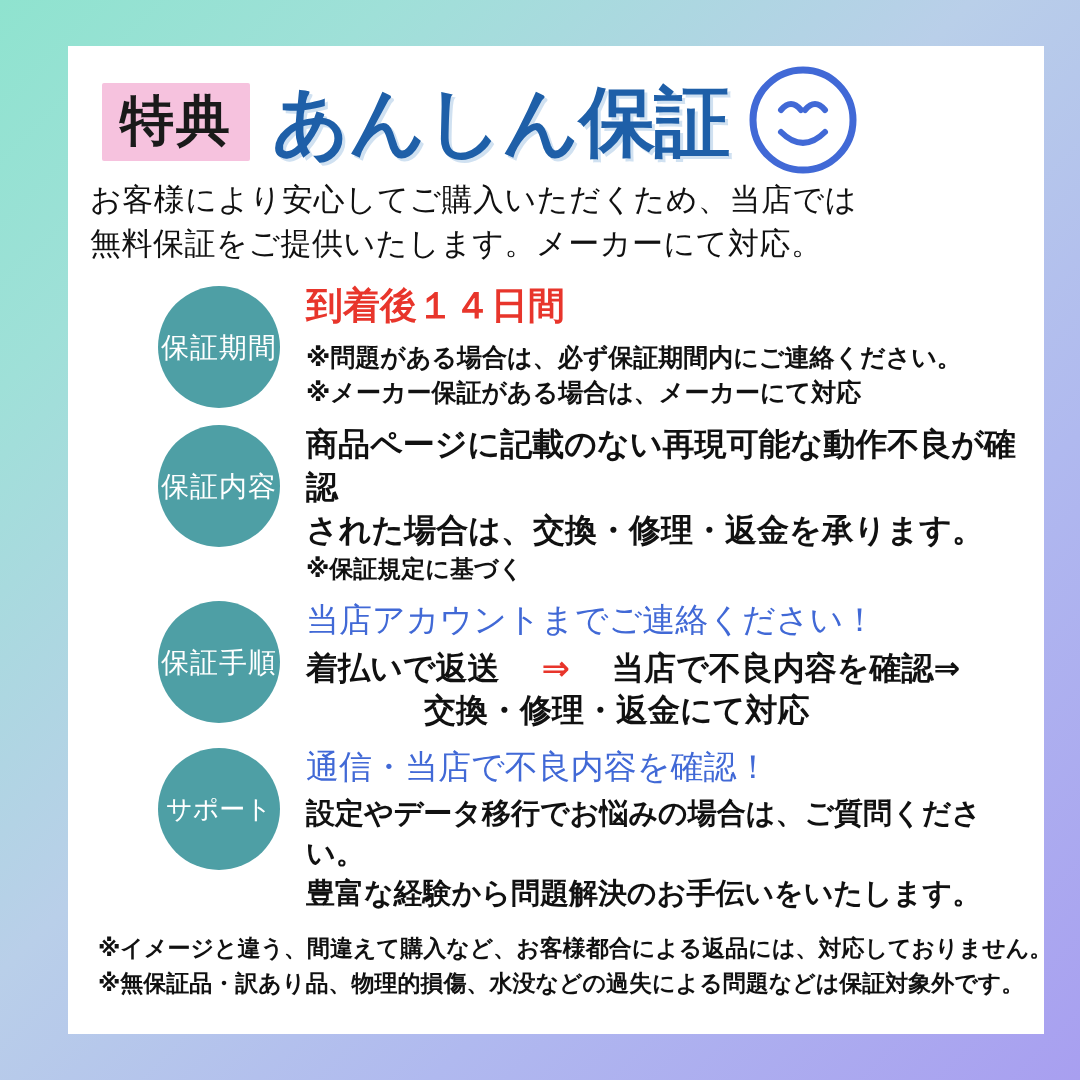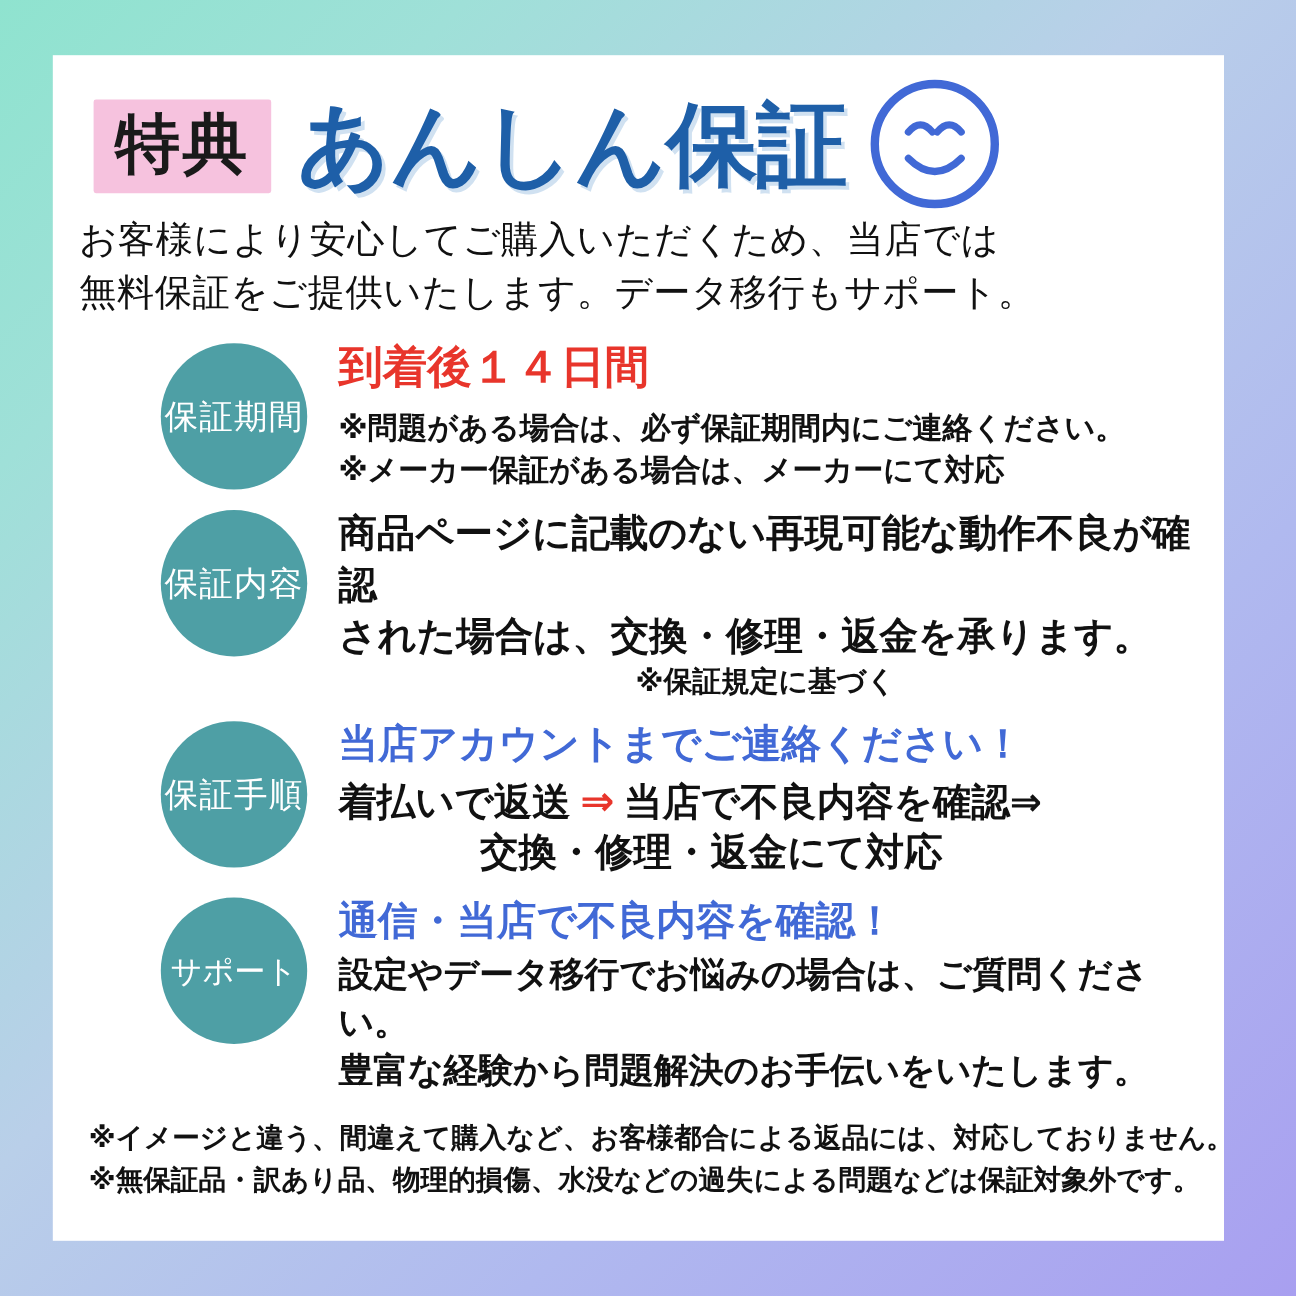--- a/index.html
+++ b/index.html
@@ -9,21 +9,21 @@
   body {
     width: 1080px;
     height: 1080px;
     overflow: hidden;
     font-family: "Liberation Sans", "DejaVu Sans", sans-serif;
     background: linear-gradient(135deg, #8fe3cf 0%, #9fe0d8 18%, #b9cfe9 45%, #b0b9ef 70%, #a89ff0 100%);
     position: relative;
   }
   .page {
     position: absolute;
-    left: 44px;
+    left: 68px;
     top: 46px;
     width: 976px;
     height: 988px;
     background: #ffffff;
     box-sizing: border-box;
     padding: 0;
   }
 
   
   .header {
@@ -102,21 +102,21 @@
   }
   .lead-red {
     color: #e8352b;
     font-weight: bold;
     font-size: 37px;
     line-height: 1.2;
     margin-bottom: 12px;
   }
   .lead-blue {
     color: #4169d6;
-    font-weight: bold;
+    font-weight: normal;
     font-size: 33px;
     line-height: 1.25;
     margin-bottom: 6px;
   }
   .note {
     color: #111111;
     font-size: 25px;
     line-height: 1.38;
     font-weight: bold;
   }
@@ -131,32 +131,32 @@
     font-size: 29px;
     font-weight: bold;
     line-height: 1.38;
   }
   .small-note {
     color: #111111;
     font-size: 24px;
     font-weight: bold;
     line-height: 1.35;
     margin-top: 2px;
-    text-align: center;
   }
   .arrow {
     color: #e8352b;
     font-weight: bold;
     font-size: 34px;
     padding: 0 8px;
   }
   .flowline {
     display: flex;
     align-items: center;
     flex-wrap: nowrap;
+    gap: 34px;
   }
   .indent {
     padding-left: 118px;
   }
 
   
   .footer {
     padding: 6px 30px 0 30px;
     color: #111111;
     font-size: 23px;
@@ -178,21 +178,21 @@
         <circle cx="56" cy="56" r="50" fill="none" stroke="#4169d6" stroke-width="7"></circle>
         <path d="M34 46 q10 -12 20 0" fill="none" stroke="#4169d6" stroke-width="6" stroke-linecap="round"></path>
         <path d="M58 46 q10 -12 20 0" fill="none" stroke="#4169d6" stroke-width="6" stroke-linecap="round"></path>
         <path d="M34 68 q22 22 44 0" fill="none" stroke="#4169d6" stroke-width="6" stroke-linecap="round"></path>
       </svg>
     </div>
   </div>
 
   <div class="intro">
     <div>お客様により安心してご購入いただくため、当店では</div>
-    <div>無料保証をご提供いたします。データ移行もサポート。</div>
+    <div>無料保証をご提供いたします。メーカーにて対応。</div>
   </div>
 
   <div class="rows">
 
     <div class="row">
       <div class="pill">
         <span>保証</span>
         <span>期間</span>
       </div>
       <div class="rowbody">

